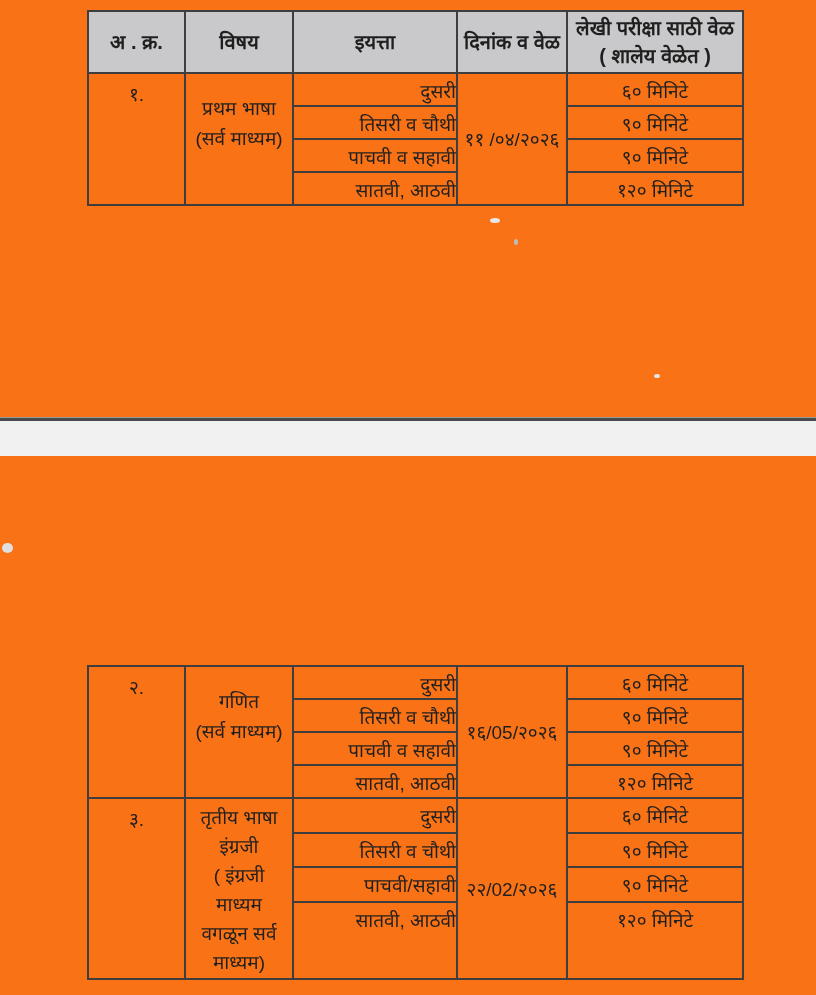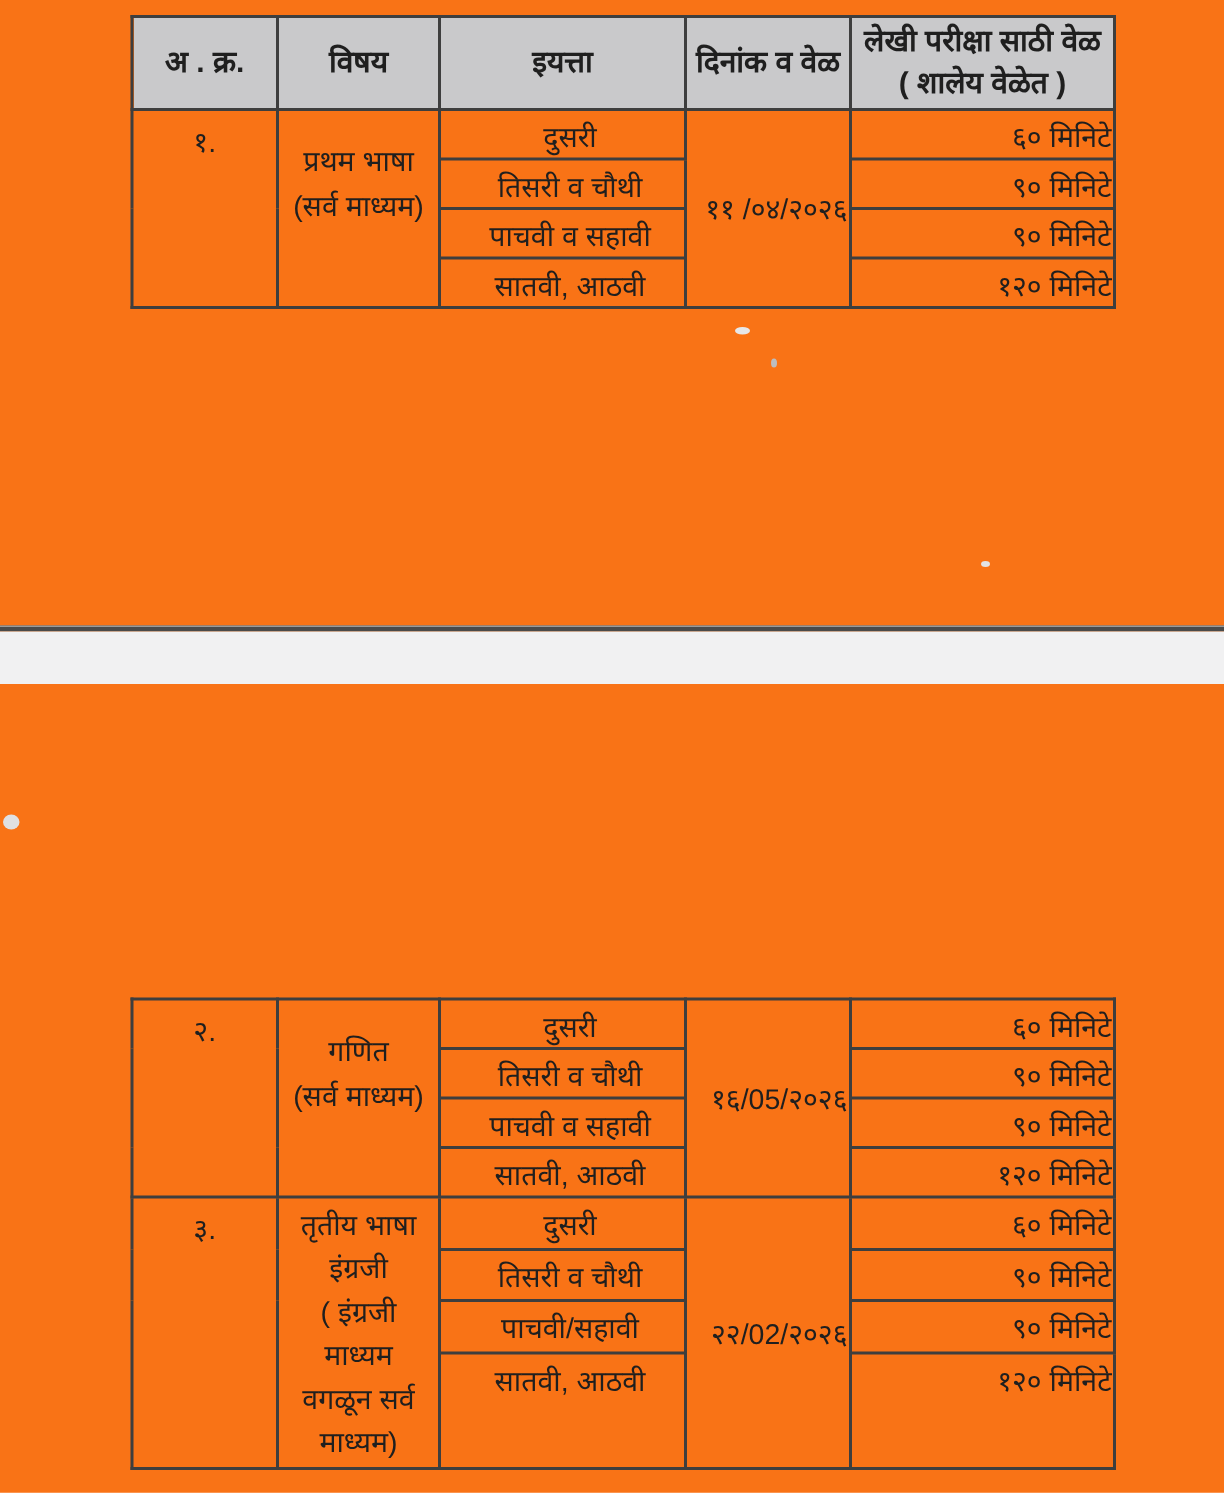--- a/index.html
+++ b/index.html
@@ -13,23 +13,23 @@
   #table2{left:87px;top:665px;}
 
   th.hdr{background:#c9c9cb;font-weight:700;font-size:20px;text-align:center;vertical-align:middle;line-height:28px;padding:2px 2px;}
   .hdr-line{display:block;}
 
   td{font-size:19px;}
   .sr-cell{text-align:center;vertical-align:top;padding-top:7px;}
   .subject-cell{text-align:center;vertical-align:top;padding-top:20px;line-height:30px;}
   .subject-cell.tall{line-height:29px;padding-top:4px;}
   .subject-line{display:block;}
-  .grade-cell{text-align:center;vertical-align:top;padding:4px 0 0 10px;margin-top:14px;}
-  .date-cell{text-align:right;vertical-align:middle;margin-top:47px;}
-  .time-cell{text-align:right;vertical-align:top;padding-top:4px;margin-top:12px;}
+  .grade-cell{text-align:right;vertical-align:top;padding:4px 0 0 10px;margin-top:14px;}
+  .date-cell{text-align:center;vertical-align:middle;margin-top:47px;}
+  .time-cell{text-align:center;vertical-align:top;padding-top:4px;margin-top:12px;}
 
   
   .scan-line{position:absolute;left:0;top:417px;width:816px;height:3px;background:#4a4a4a;border-top:1px solid #9a9a9a;}
   .scan-band{position:absolute;left:0;top:421px;width:816px;height:35px;background:#f1f1f2;}
 
   
   .speck{position:absolute;border-radius:50%;}
   .speck-a{left:490px;top:218px;width:10px;height:5px;background:#e7e7e8;}
   .speck-b{left:514px;top:239px;width:4px;height:6px;background:#bdbdbf;}
   .speck-c{left:654px;top:374px;width:6px;height:4px;background:#e3e3e4;}

